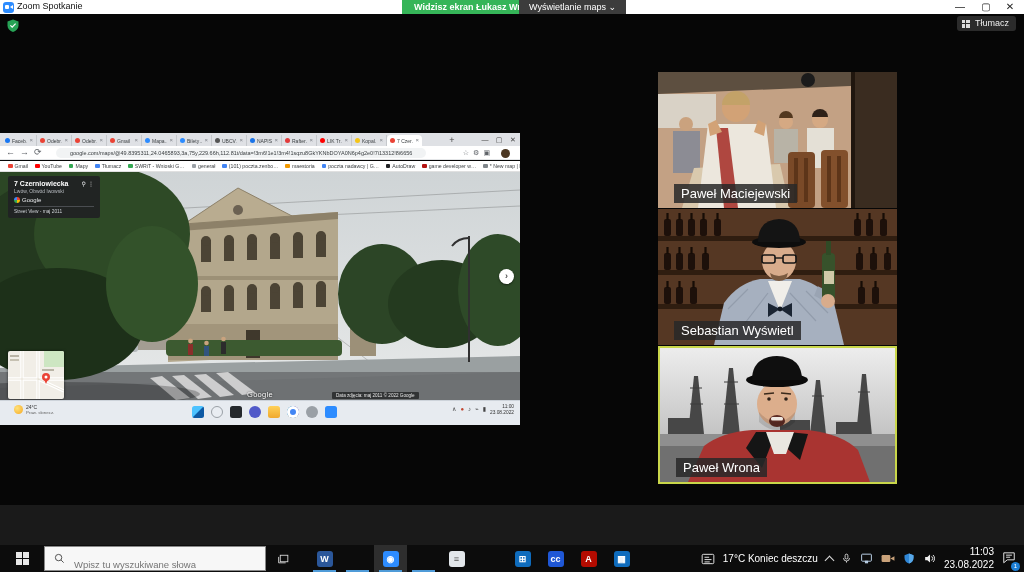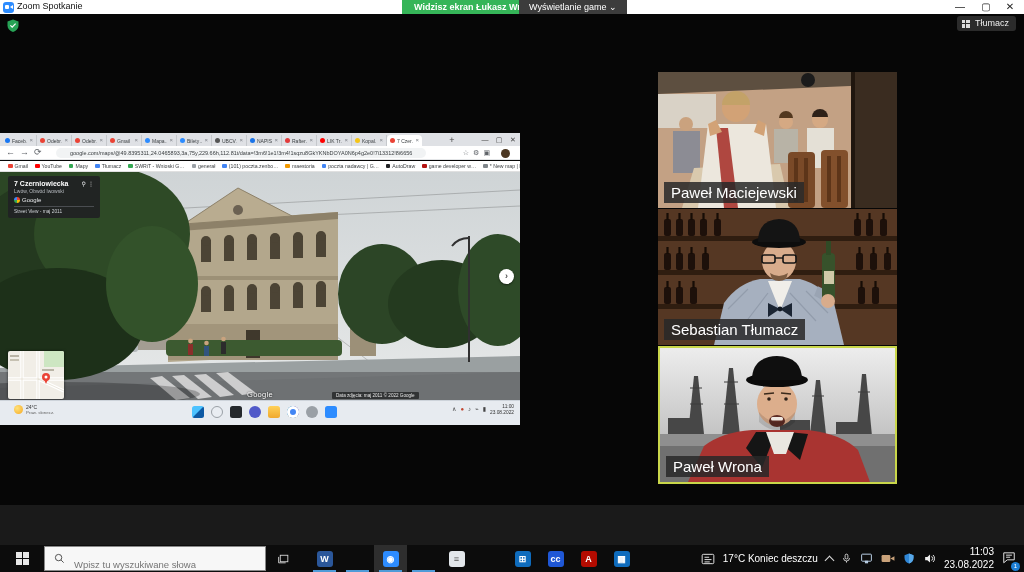--- a/index.html
+++ b/index.html
@@ -65,21 +65,21 @@
   .w11wt .b{font-size:4.4px;color:#666;}
   .w11icons{position:absolute;left:192px;top:5px;display:flex;gap:7px;}
   .w11ic{width:12px;height:12px;border-radius:2.5px;}
   .w11tray{position:absolute;right:34px;top:4px;display:flex;gap:4px;align-items:center;color:#444;font-size:6px;}
   .w11clock{position:absolute;right:6px;top:3px;text-align:right;color:#333;font-size:4.8px;line-height:1.35;}
 
   
   .tile{left:658px;width:239px;background:#111;overflow:hidden;}
   .tile svg{display:block;}
   .tile.activebrd{border:2px solid #c9d64a;}
-  .nametag{position:absolute;left:6px;bottom:5px;background:rgba(40,40,40,.85);color:#fff;font-size:15px;padding:1.5px 7px 2.5px 7px;white-space:nowrap;}
+  .nametag{position:absolute;left:16px;bottom:5px;background:rgba(40,40,40,.85);color:#fff;font-size:13px;padding:1.5px 7px 2.5px 7px;white-space:nowrap;}
 
   
   .ztoolbar{left:0;top:505px;width:1024px;height:40px;background:#1a1a1a;}
 
   
   .taskbar{left:0;top:545px;width:1024px;height:27px;background:#0c0c0c;display:flex;align-items:center;}
   .startbtn{width:44px;height:27px;display:flex;align-items:center;justify-content:center;}
   .searchbox{width:222px;height:25px;background:#f7f7f7;border:1px solid #888;display:flex;align-items:center;gap:7px;padding:0 9px;}
   .searchbox input{border:none;outline:none;background:transparent;font-size:9.5px;color:#333;width:180px;margin-top:12px;}
   .taskview{width:34px;height:27px;display:flex;align-items:center;justify-content:center;}
@@ -97,21 +97,21 @@
 </style>
 </head>
 <body>
 
 <div class="screen">
 
   <div class="abs titlebar">
     <span class="zoomlogo"></span>
     <span class="apptitle">Zoom Spotkanie</span>
     <span class="banner">Widzisz ekran Łukasz Wrona</span>
-    <span class="optsbtn"><span>Wyświetlanie game</span> <span>⌄</span></span>
+    <span class="optsbtn"><span>Wyświetlanie maps</span> <span>⌄</span></span>
     <span class="winctl" style="right:52px;">—</span>
     <span class="winctl" style="right:26px;">▢</span>
     <span class="winctl" style="right:2px;">✕</span>
   </div>
 
   <svg class="abs secshield" width="12" height="13" viewBox="0 0 12 13">
     <path d="M6 .5l5.5 2v4c0 3.2-2.3 5.5-5.5 6.5C2.8 12 .5 9.7.5 6.5v-4z" fill="#27a356"></path>
     <path d="M3.4 6.4l1.8 1.8 3.4-3.6" stroke="#fff" stroke-width="1.2" fill="none"></path>
   </svg>
   <div class="abs viewbtn">
@@ -494,21 +494,21 @@
       <rect x="125" y="46" width="13" height="8" rx="2" fill="none" stroke="#151515" stroke-width="1.6"></rect>
       <line x1="117" y1="49" x2="125" y2="49" stroke="#151515" stroke-width="1.4"></line>
       <ellipse cx="121" cy="33" rx="27" ry="6" fill="#0d0d0d"></ellipse>
       <path d="M100,33 Q100,11 121,10 Q142,11 142,33 Z" fill="#141414"></path>
       <path d="M158,82 Q168,86 171,92" stroke="#9aa4b3" stroke-width="10" fill="none"></path>
       <rect x="164" y="44" width="13" height="48" rx="4" fill="#37522b"></rect>
       <rect x="168" y="32" width="5" height="14" fill="#314a26"></rect>
       <rect x="166" y="62" width="10" height="13" fill="#cfc9a8"></rect>
       <circle cx="170" cy="92" r="7" fill="#d8ac8c"></circle>
     </svg>
-    <span class="nametag">Sebastian Tłumacz</span>
+    <span class="nametag">Sebastian Wyświetl</span>
   </div>
 
   <div class="abs tile activebrd" style="top:346px;height:138px;width:239px;">
     <svg width="235" height="134" viewBox="0 0 235 134" preserveAspectRatio="none">
       <defs>
           <linearGradient id="g3" x1="0" y1="0" x2="0" y2="1">
             <stop offset="0" stop-color="#ededed"></stop>
             <stop offset="1" stop-color="#adadad"></stop>
           </linearGradient>
         </defs>

